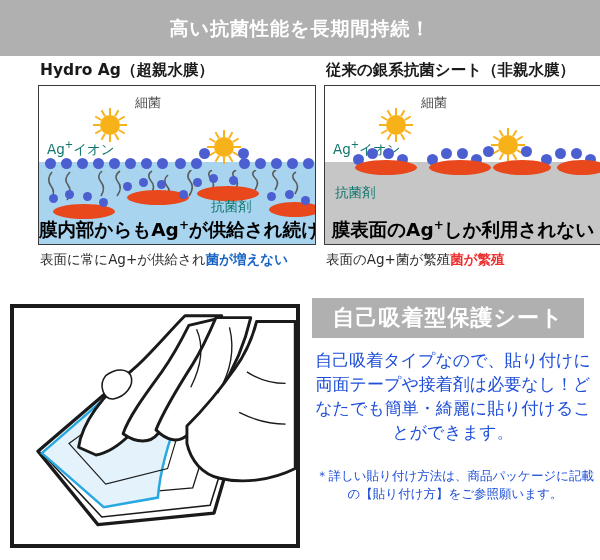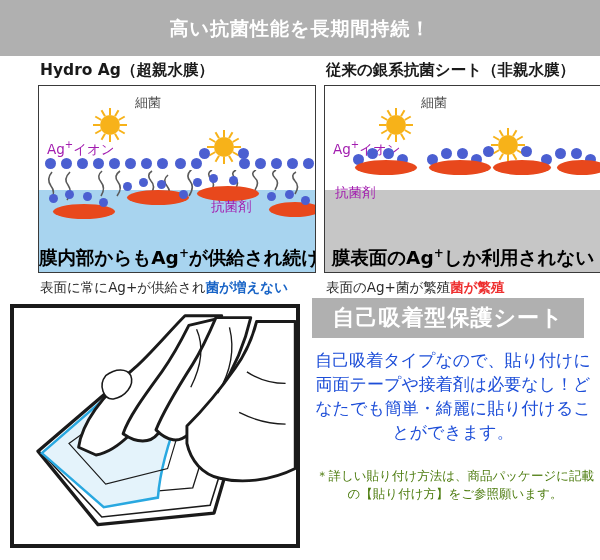--- a/index.html
+++ b/index.html
@@ -28,21 +28,21 @@
     position:absolute;left:16px;top:62px;width:600px;height:230px;
   }
   .panel{position:absolute;top:0;width:278px;height:230px;}
   .panel-left{left:22px;}
   .panel-right{left:308px;}
   .panel-title{
     font-size:15.5px;font-weight:bold;color:#1a1a1a;
     margin:0 0 6px 2px;white-space:nowrap;line-height:1.1;
   }
   .diagram{
-    position:relative;width:100%;height:188px;
+    position:relative;width:100%;height:160px;
     border:1.5px solid #3a3a3a;background:#ffffff;
     overflow:hidden;box-sizing:border-box;
   }
   .film{
     position:absolute;left:0;right:0;bottom:0;height:82px;
   }
   .film-hydro{background:#a8d4ef;}
   .film-conv{background:#c6c6c6;}
 
   .dot{
@@ -61,21 +61,21 @@
   }
   .bact .ray{
     position:absolute;left:16px;top:0;width:2px;height:7px;
     background:#f7b219;transform-origin:1px 17px;
   }
   .lbl{
     position:absolute;font-size:13px;color:#4d4d4d;white-space:nowrap;
     line-height:1;
   }
   .lbl sup{font-size:10px;vertical-align:super;}
-  .lbl-agent{font-size:13.5px;color:#a21caf;}
+  .lbl-agent{font-size:13.5px;color:#0f766e;}
   .big-cap{
     position:absolute;left:0;right:0;bottom:4px;text-align:center;
     font-size:18.5px;font-weight:bold;color:#000;line-height:1.1;
     white-space:nowrap;
   }
   .big-cap sup{font-size:12px;vertical-align:super;}
   .sub-cap{
     margin:6px 0 0 2px;font-size:13.5px;color:#2b2b2b;
     white-space:nowrap;line-height:1.2;
   }
@@ -101,21 +101,21 @@
   }
   .sub-banner-title{
     color:#ffffff;font-size:22px;font-weight:bold;letter-spacing:1px;
     white-space:nowrap;line-height:1;
   }
   .body-text{
     font-size:17px;color:#1d4ed8;line-height:1.42;margin:0 0 0 2px;
     width:278px;
   }
   .note-text{
-    font-size:12.5px;color:#4d7c0f;line-height:1.45;margin:22px 0 0 2px;
+    font-size:12.5px;color:#1d4ed8;line-height:1.45;margin:22px 0 0 2px;
     width:282px;
   }
 </style>
 </head>
 <body>
 
 <div id="root">
 
   <div class="header-banner">
     <div class="header-title">高い抗菌性能を長期間持続！</div>

